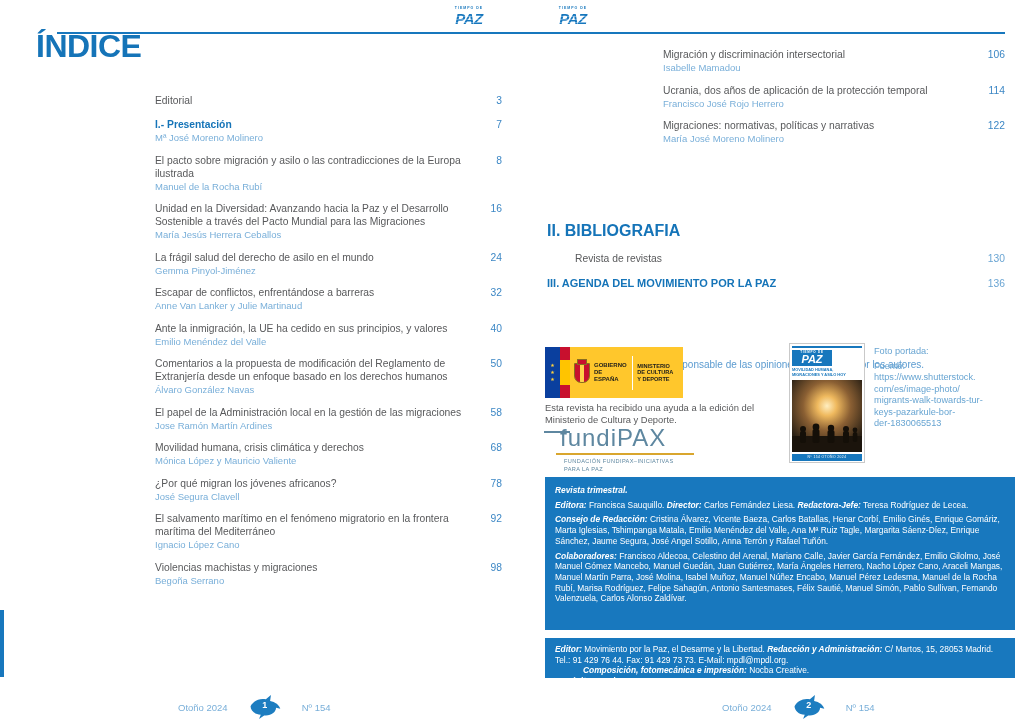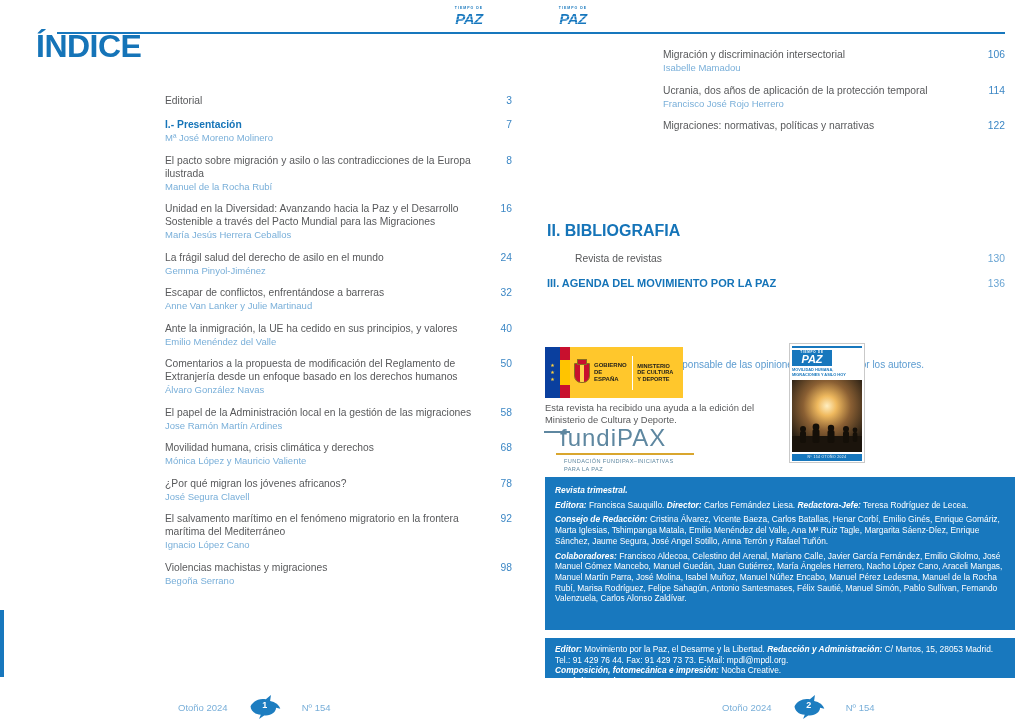--- a/index.html
+++ b/index.html
@@ -13,21 +13,21 @@
                 background:repeating-linear-gradient(180deg,#1777bd 0 2px,#5ea3d6 2px 3px);
                 -webkit-background-clip:text;background-clip:text;color:transparent;}
   .logo-left{left:452px;} .logo-right{left:556px;}
   .top-rule{position:absolute;left:57px;top:32px;width:948px;height:2px;background:#1777bd;}
 
   .page-title{position:absolute;left:36px;top:28px;margin:0;font-size:32px;font-weight:bold;
               color:#1574b8;letter-spacing:-0.5px;}
 
   
   .toc{position:absolute;}
-  .toc-left{left:165px;top:94px;width:347px;}
+  .toc-left{left:155px;top:94px;width:347px;}
   .toc-right{left:663px;top:48px;width:342px;}
   .toc-entry{margin-bottom:9.5px;}
   .toc-line{display:flex;}
   .toc-title{flex:1;padding-right:12px;font-size:10.3px;line-height:13px;color:#58595b;}
   .toc-page{font-size:10.3px;color:#3c87c5;line-height:13px;}
   .toc-author{font-size:9.5px;line-height:12px;color:#79afd9;margin-top:1px;}
   .toc-entry.head .toc-title{color:#1574b8;font-weight:bold;}
   .toc-entry.plain{margin-bottom:11px;}
 
   
@@ -222,20 +222,21 @@
           <span class="toc-title">Ucrania, dos años de aplicación de la protección temporal</span>
           <span class="toc-page">114</span>
         </div>
       <div class="toc-author">Francisco José Rojo Herrero</div>
     </div>
     <div class="toc-entry">
       <div class="toc-line">
           <span class="toc-title">Migraciones: normativas, políticas y narrativas</span>
           <span class="toc-page">122</span>
         </div>
+      <div class="toc-author">María José Moreno Molinero</div>
     </div>
   </div>
 
   <div class="sections">
     <div class="sec-head">II. BIBLIOGRAFIA</div>
     <div class="sec-row">
       <span class="sec-item">Revista de revistas</span>
       <span class="sec-page">130</span>
     </div>
     <div class="sec-row">
@@ -306,31 +307,40 @@
           <rect x="35.5" y="50" width="7" height="13" rx="2"></rect>
         <circle cx="54" cy="49" r="3"></circle>
           <rect x="51" y="51" width="6" height="12" rx="2"></rect>
         <circle cx="63" cy="50" r="2.4"></circle>
           <rect x="60.8" y="52" width="4.6" height="10" rx="2"></rect>
       </g>
     </svg>
     <div class="cover-band">Nº 154 OTOÑO 2024</div>
   </div>
 
+  <div class="photo-credit">
+    <div class="head">Foto portada:</div>
+    <div>Fuente:</div>
+    <div>https://www.shutterstock.</div>
+    <div>com/es/image-photo/</div>
+    <div>migrants-walk-towards-tur-</div>
+    <div>keys-pazarkule-bor-</div>
+    <div>der-1830065513</div>
+  </div>
 
   <div class="bluebox masthead-box">
     <p><span class="bi">Revista trimestral.</span></p>
     <p><span class="bi">Editora:</span><span> Francisca Sauquillo. </span><span class="bi">Director:</span><span> Carlos Fernández Liesa. </span><span class="bi">Redactora-Jefe:</span><span> Teresa Rodríguez de Lecea.</span></p>
     <p><span class="bi">Consejo de Redacción:</span><span> Cristina Álvarez, Vicente Baeza, Carlos Batallas, Henar Corbí, Emilio Ginés, Enrique Gomáriz, Marta Iglesias, Tshimpanga Matala, Emilio Menéndez del Valle, Ana Mª Ruiz Tagle, Margarita Sáenz-Díez, Enrique Sánchez, Jaume Segura, José Angel Sotillo, Anna Terrón y Rafael Tuñón.</span></p>
     <p><span class="bi">Colaboradores:</span><span> Francisco Aldecoa, Celestino del Arenal, Mariano Calle, Javier García Fernández, Emilio Gilolmo, José Manuel Gómez Mancebo, Manuel Guedán, Juan Gutiérrez, María Ángeles Herrero, Nacho López Cano, Araceli Mangas, Manuel Martín Parra, José Molina, Isabel Muñoz, Manuel Núñez Encabo, Manuel Pérez Ledesma, Manuel de la Rocha Rubí, Marisa Rodríguez, Felipe Sahagún, Antonio Santesmases, Félix Sautié, Manuel Simón, Pablo Sullivan, Fernando Valenzuela, Carlos Alonso Zaldívar.</span></p>
   </div>
 
   <div class="bluebox imprint-box">
     <p style="margin-bottom:0;"><span class="bi">Editor:</span><span> Movimiento por la Paz, el Desarme y la Libertad. </span><span class="bi">Redacción y Administración:</span><span> C/ Martos, 15, 28053 Madrid. Tel.: 91 429 76 44. Fax: 91 429 73 73. E-Mail: mpdl@mpdl.org.</span></p>
-    <p style="margin-bottom:0;"><span class="bi">Composición, fotomecánica e impresión:</span><span> Nocba Creative.</span></p>
+    <p style="margin-bottom:0;margin-left:28px;"><span class="bi">Composición, fotomecánica e impresión:</span><span> Nocba Creative.</span></p>
     <p style="margin-bottom:0;"><span class="bi">Depósito Legal:</span><span> M-1062-1984. </span><span class="bi">ISSN:</span><span> 0212-8926</span></p>
   </div>
 
   <div class="footer footer-left">
     <span>Otoño 2024</span>
     <span class="dove">
       <svg width="34" height="26" viewBox="0 0 40 30">
           <path fill="#1d7dc0" d="M3 14 C6 8 14 4 21 6 L27 1 L26 8 C32 9 37 13 38 17 L33 16 C33 21 27 26 19 25 L13 29 L15 24 C8 24 3 19 3 14 Z"></path>
         </svg>
       <span class="num">1</span>

